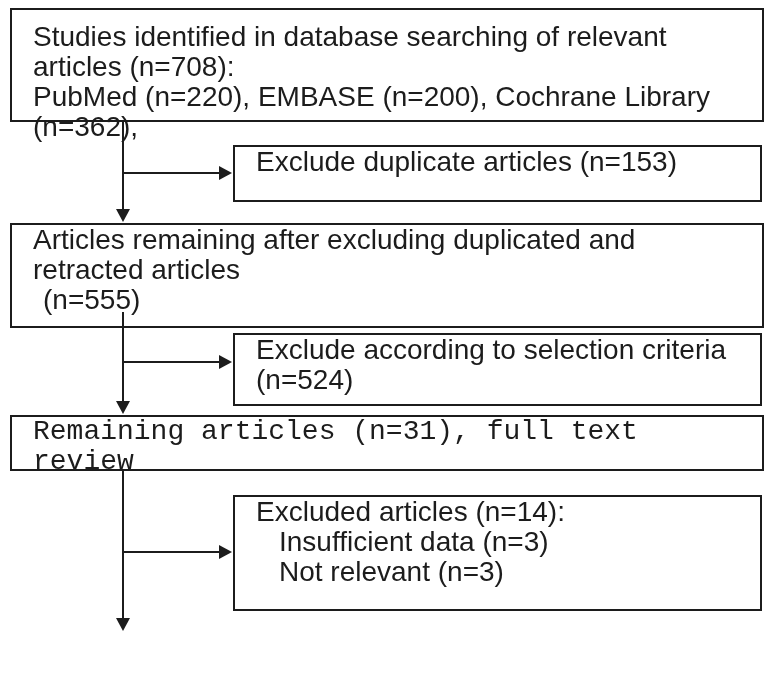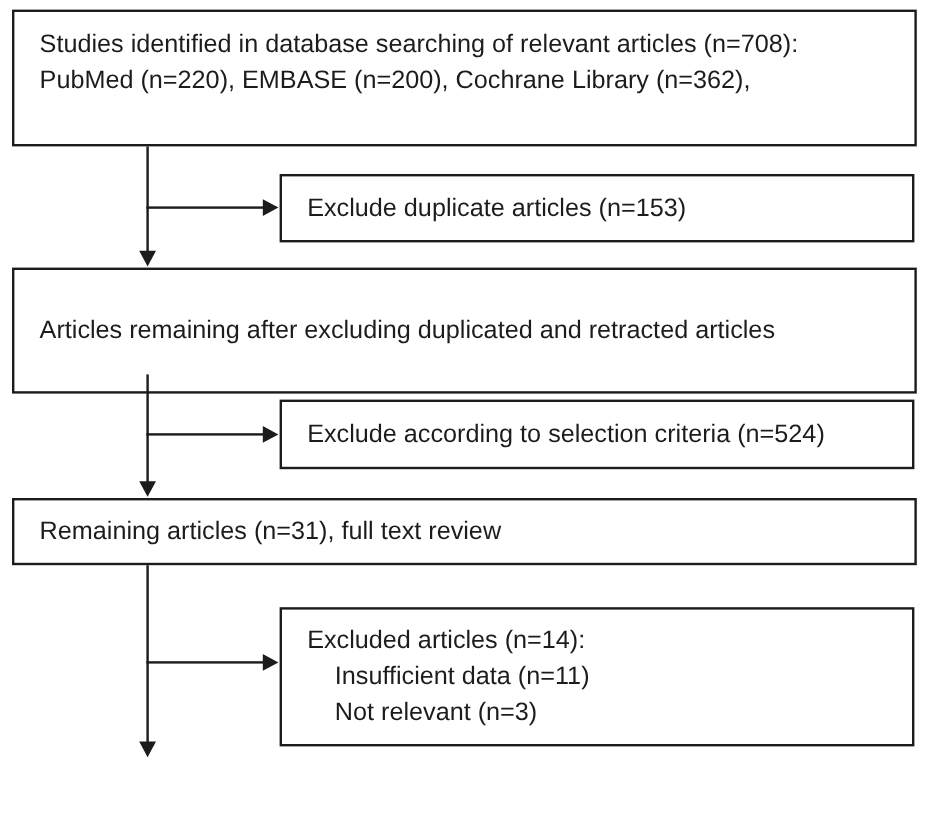--- a/index.html
+++ b/index.html
@@ -10,26 +10,26 @@
     height: 697px;
     background: #ffffff;
     font-family: "Liberation Sans", "DejaVu Sans", sans-serif;
     color: #1c1c1c;
     overflow: hidden;
   }
   .fbox {
     position: absolute;
     border: 2px solid #1c1c1c;
     background: #ffffff;
-    font-size: 21px;
+    font-size: 28px;
     line-height: 30px;
     color: #1c1c1c;
   }
   .fbox.pad { padding: 12px 16px 12px 21px; }
-  .fbox.center-v { display: flex; flex-direction: column; justify-content: center; padding-left: 21px; padding-right: 14px; }
+  .fbox.center-v { display: flex; flex-direction: column; padding-left: 21px; padding-right: 14px; }
   .indent-sm { padding-left: 10px; }
   .indent-md { padding-left: 23px; }
   .vline, .hline { position: absolute; background: #1c1c1c; }
   .vline { width: 2px; }
   .hline { height: 2px; }
   .arrow-down {
     position: absolute;
     width: 0; height: 0;
     border-left: 7px solid transparent;
     border-right: 7px solid transparent;
@@ -40,23 +40,23 @@
     width: 0; height: 0;
     border-top: 7px solid transparent;
     border-bottom: 7px solid transparent;
     border-left: 13px solid #1c1c1c;
   }
 
   
   #box-identified        { left: 10px;  top: 8px;   width: 754px; height: 114px; }
   #box-exclude-dup       { left: 233px; top: 145px; width: 529px; height: 57px;  }
   #box-remaining-dup     { left: 10px;  top: 223px; width: 754px; height: 105px;  }
-  #box-exclude-criteria  { left: 233px; top: 333px; width: 529px; height: 58px;  }
-  #box-fulltext          { left: 10px;  top: 415px; width: 754px; height: 56px;  }
-  #box-excluded-articles { left: 233px; top: 506px; width: 529px; height: 116px; }
+  #box-exclude-criteria  { left: 233px; top: 333px; width: 529px; height: 73px;  }
+  #box-fulltext          { left: 10px;  top: 415px; width: 754px; height: 56px; font-family: Liberation Mono, monospace;  }
+  #box-excluded-articles { left: 233px; top: 495px; width: 529px; height: 116px; }
   #box-included          { left: 12px;  top: 632px; width: 750px; height: 57px;  }
 
   
   #v1 { left: 122px; top: 122px; height: 88px; }
   #a1 { left: 116px; top: 209px; }
   #h1 { left: 122px; top: 172px; width: 98px; }
   #ah1 { left: 219px; top: 166px; }
 
   #v2 { left: 122px; top: 312px; height: 90px; }
   #a2 { left: 116px; top: 401px; }
@@ -82,20 +82,21 @@
   <div class="arrow-down" id="a1"></div>
   <div class="hline" id="h1"></div>
   <div class="arrow-right" id="ah1"></div>
 
   <div class="fbox center-v" id="box-exclude-dup">
     <div>Exclude duplicate articles (n=153)</div>
   </div>
 
   <div class="fbox center-v" id="box-remaining-dup">
     <div>Articles remaining after excluding duplicated and retracted articles</div>
+    <div class="indent-sm">(n=555)</div>
   </div>
 
   <div class="vline" id="v2"></div>
   <div class="arrow-down" id="a2"></div>
   <div class="hline" id="h2"></div>
   <div class="arrow-right" id="ah2"></div>
 
   <div class="fbox center-v" id="box-exclude-criteria">
     <div>Exclude according to selection criteria (n=524)</div>
   </div>
@@ -104,18 +105,18 @@
     <div>Remaining articles (n=31), full text review</div>
   </div>
 
   <div class="vline" id="v3"></div>
   <div class="arrow-down" id="a3"></div>
   <div class="hline" id="h3"></div>
   <div class="arrow-right" id="ah3"></div>
 
   <div class="fbox center-v" id="box-excluded-articles">
     <div>Excluded articles (n=14):</div>
-    <div class="indent-md">Insufficient data (n=11)</div>
+    <div class="indent-md">Insufficient data (n=3)</div>
     <div class="indent-md">Not relevant (n=3)</div>
   </div>
 
 
 </div>
 
 </body></html>

